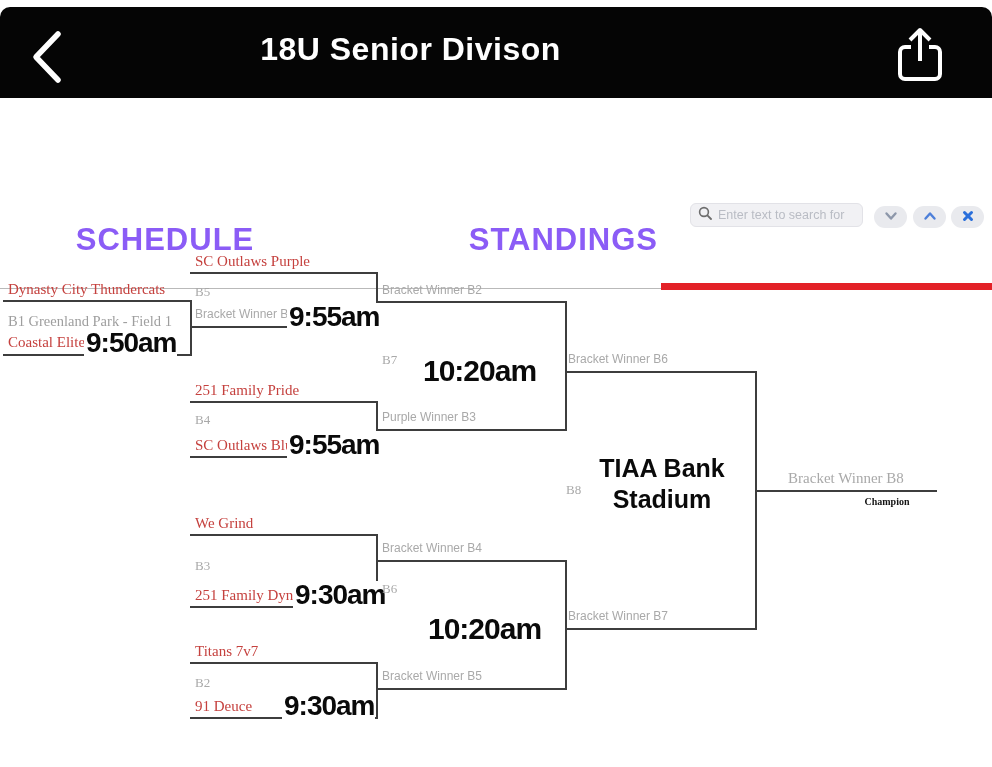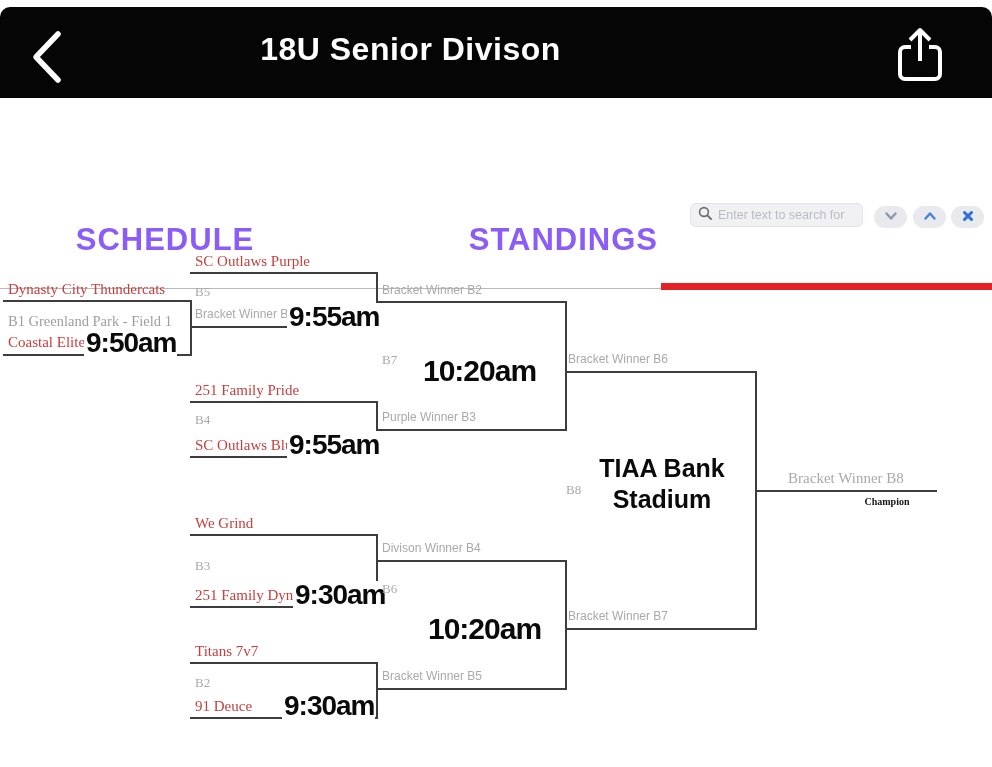--- a/index.html
+++ b/index.html
@@ -168,21 +168,21 @@
   <div class="team" style="left:195px;top:515px">We Grind</div>
   <div class="mid" style="left:195px;top:558px">B3</div>
   <div class="team" style="left:195px;top:587px">251 Family Dynasty</div>
   <div class="mtime" style="left:293px;top:581px">9:30am</div>
 
   <div class="team" style="left:195px;top:643px">Titans 7v7</div>
   <div class="mid" style="left:195px;top:675px">B2</div>
   <div class="team" style="left:195px;top:698px">91 Deuce</div>
   <div class="mtime" style="left:282px;top:692px">9:30am</div>
 
-  <div class="wlabel" style="left:382px;top:541px">Divison Winner B4</div>
+  <div class="wlabel" style="left:382px;top:541px">Bracket Winner B4</div>
   <div class="mid" style="left:382px;top:581px">B6</div>
   <div class="mtime" style="left:426px;top:614px;font-size:30px">10:20am</div>
   <div class="wlabel" style="left:382px;top:669px">Bracket Winner B5</div>
 
   <div class="wlabel" style="left:568px;top:352px">Bracket Winner B6</div>
   <div class="mid" style="left:566px;top:482px">B8</div>
   <div class="stadium">TIAA Bank Stadium</div>
   <div class="wlabel" style="left:568px;top:609px">Bracket Winner B7</div>
 
   <div class="final-winner">Bracket Winner B8</div>

